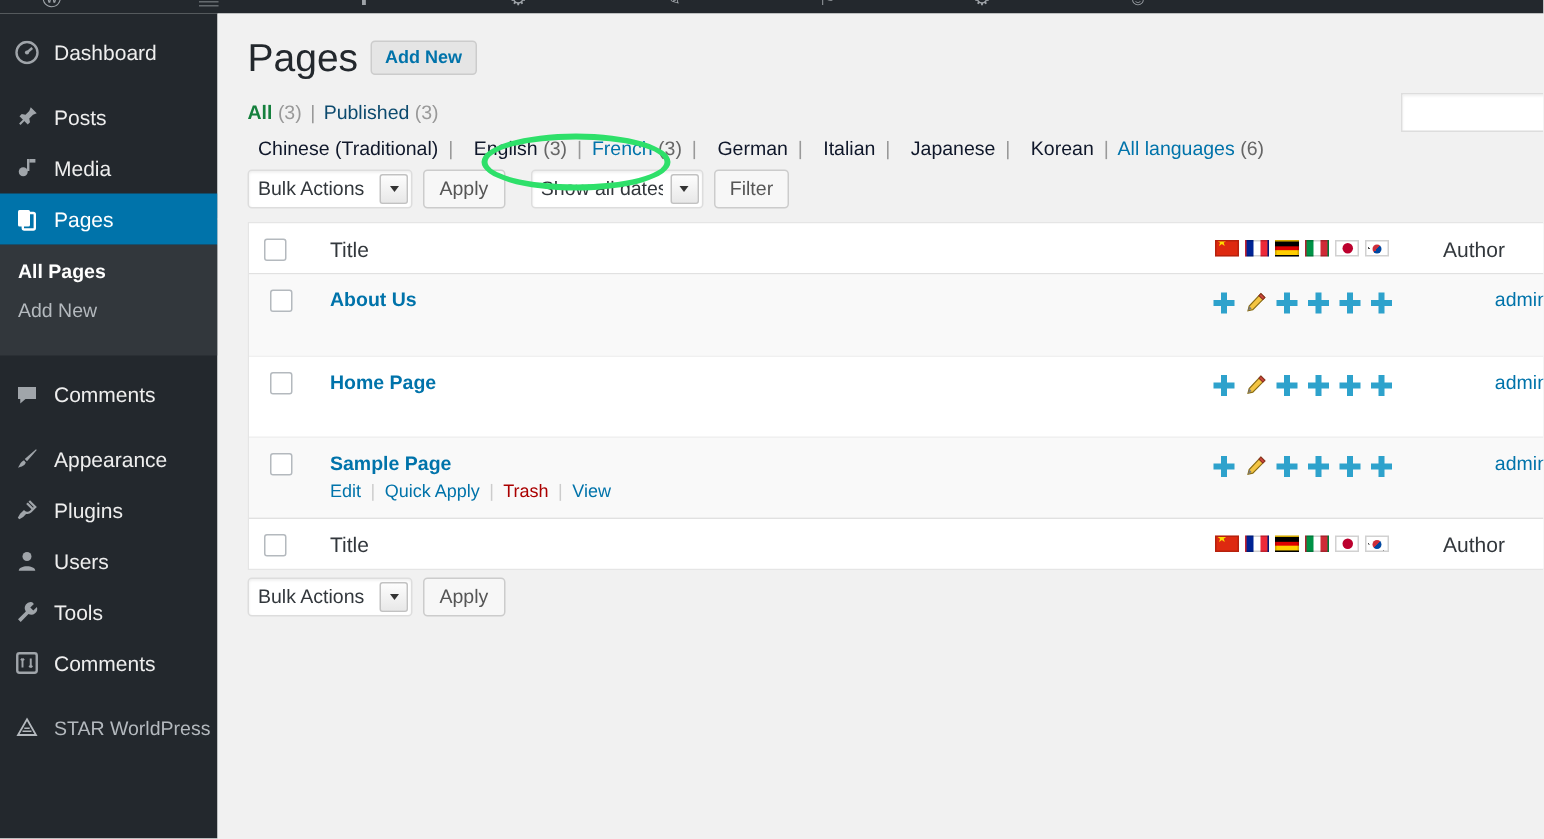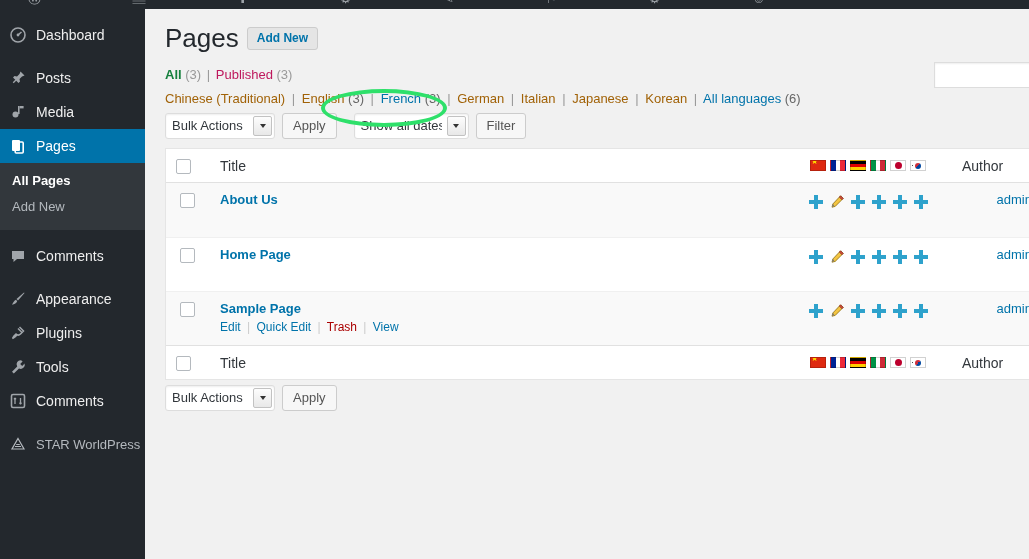--- a/index.html
+++ b/index.html
@@ -52,21 +52,21 @@
   .menu-item.active {
     background: #0073aa; color: #fff; font-weight: 400;
   }
   .menu-item.active .mi-ico { color: #fff; }
   .menu-item.active:after {
     content: ""; position: absolute; right: -8px; top: 50%;
     margin-top: -8px; width: 0; height: 0;
     border: 8px solid transparent; border-right-color: #f1f1f1;
   }
   .menu-sep { height: 9px; }
-  .submenu { background: #32373c; padding: 5px 0 10px 0; }
+  .submenu { background: #32373c; padding: 5px 0 17px 0; }
   .submenu .sub-item {
     padding: 4px 0 4px 12px;
     font-size: 13px;
     color: #b4b9be;
     cursor: pointer;
     line-height: 18px;
   }
   .submenu .sub-item.current { color: #fff; font-weight: bold; }
   .menu-item.dim .mi-label { color: #b4b9be; font-size: 13px; }
   .menu-item.dim .mi-ico { color: #b4b9be; }
@@ -97,32 +97,32 @@
     padding: 3px 9px 4px 9px;
     cursor: pointer;
     line-height: 14px;
   }
 
   .subsubsub {
     margin: 11px 0 0 0;
     font-size: 13px; color: #555;
     line-height: 18px;
   }
-  .subsubsub a { color: #be185d; text-decoration: none; cursor: pointer; }
+  .subsubsub a { color: #0c4a6e; text-decoration: none; cursor: pointer; }
   .subsubsub a.current { color: #15803d; font-weight: 600; }
   .subsubsub .cnt { color: #999; }
   .subsubsub .sep { color: #999; padding: 0 2px; }
 
   .langrow {
     margin: 6px 0 0 0;
     font-size: 13px; color: #444;
     line-height: 18px;
   }
   .langrow a { color: #0073aa; text-decoration: none; cursor: pointer; }
-  .langrow .plain { color: #a16207; }
+  .langrow .plain { color: #0f172a; margin-left: 7px; }
   .langrow .cnt { color: #666; }
   .langrow .sep { color: #999; padding: 0 3px; }
 
   
   .search-box {
     position: absolute; right: -30px; top: 53px;
     width: 125px;
   }
   .search-box input {
     width: 125px; height: 26px;
@@ -400,20 +400,29 @@
     <div class="menu-item">
       <span class="mi-ico">
         <svg width="16" height="16" viewBox="0 0 16 16">
             <path d="M9.5 2 L13.5 6 L10.5 9 C9 10.5 7 10 6 9 L4 11 L2.5 13.5 L5 12 L7 10" stroke="currentColor" stroke-width="1.5" fill="none"></path>
             <path d="M8 3.5 L12 7.5" stroke="currentColor" stroke-width="1.5"></path>
           </svg>
       </span>
       <span class="mi-label">Plugins</span>
     </div>
 
+    <div class="menu-item">
+      <span class="mi-ico">
+        <svg width="16" height="16" viewBox="0 0 16 16">
+            <circle cx="8" cy="5" r="3" fill="currentColor"></circle>
+            <path d="M2.5 14.5 C2.5 10.5 13.5 10.5 13.5 14.5 Z" fill="currentColor"></path>
+          </svg>
+      </span>
+      <span class="mi-label">Users</span>
+    </div>
 
     <div class="menu-item">
       <span class="mi-ico">
         <svg width="16" height="16" viewBox="0 0 16 16">
             <path d="M11.5 1.5 A4 4 0 0 0 7.2 7.6 L2 12.8 L3.8 14.6 L9 9.4 A4 4 0 0 0 14.6 4.6 L12.2 7 L10.2 5 L12.6 2.6 Z" fill="currentColor"></path>
           </svg>
       </span>
       <span class="mi-label">Tools</span>
     </div>
 
@@ -588,21 +597,21 @@
 
           <tr class="alt">
             <td class="col-cb">
               <span class="cb-box"></span>
             </td>
             <td class="col-title">
               <a class="row-title">Sample Page</a>
               <div class="row-actions">
                 <a>Edit</a>
                 <span class="rsep">|</span>
-                <a>Quick Edit</a>
+                <a>Quick Apply</a>
                 <span class="rsep">|</span>
                 <a class="trash">Trash</a>
                 <span class="rsep">|</span>
                 <a>View</a>
               </div>
             </td>
             <td class="col-langs">
               <span class="iconstrip">
                 <span class="ic ic-plus"></span>
                 <span class="ic">

